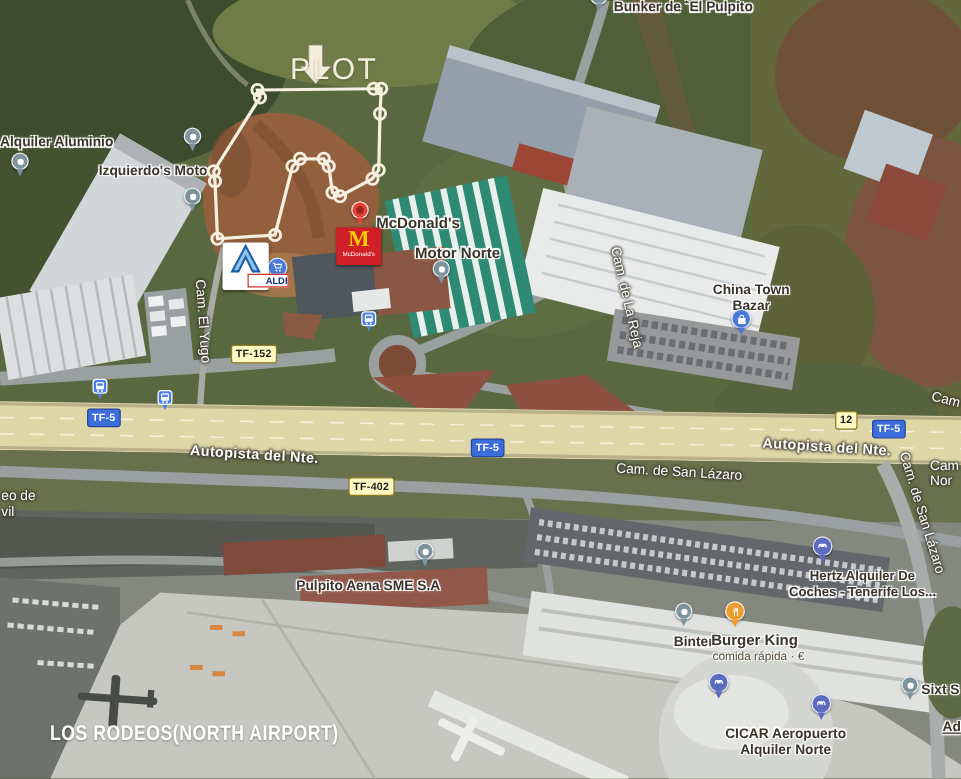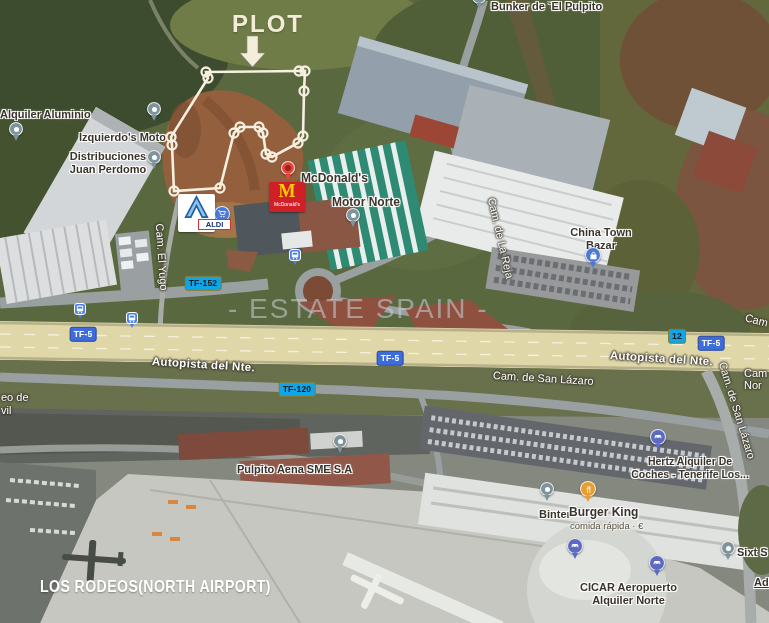--- a/index.html
+++ b/index.html
@@ -14,52 +14,52 @@
   .poi.small{font-size:10.5px;}
   .poi.center{text-align:center;}
   
   .road{font-size:11px;color:#fdfdfa;line-height:12px;
         text-shadow:0 1px 2px rgba(62,58,48,.95),0 -1px 2px rgba(62,58,48,.85),
                     1px 0 2px rgba(62,58,48,.85),-1px 0 2px rgba(62,58,48,.85);}
   .road.bold{font-weight:bold;font-size:11.5px;letter-spacing:.3px;}
   
   .badge{position:absolute;transform:translate(-50%,-50%);font-weight:bold;font-size:8.5px;
          line-height:1;padding:2px 3px;border-radius:2.5px;letter-spacing:.2px;}
-  .badge.y{background:#0ea5e9;color:#1c1c1c;border:1px solid #8e7a20;}
+  .badge.y{background:#fef9c3;color:#1c1c1c;border:1px solid #8e7a20;}
   .badge.b{background:#3c6ddb;color:#fff;border:1px solid #28479c;}
   
   .pin{position:absolute;width:16px;display:flex;flex-direction:column;align-items:center;z-index:6;}
   .pin-head{width:14px;height:14px;border-radius:50%;display:flex;align-items:center;justify-content:center;
             box-shadow:0 1px 2px rgba(0,0,0,.45);border:1px solid rgba(255,255,255,.85);box-sizing:border-box;}
   .pin.big .pin-head{width:16px;height:16px;}
   .pin-dot{width:5px;height:5px;background:#fff;border-radius:50%;}
   .pin-tail{width:0;height:0;border-left:3px solid transparent;border-right:3px solid transparent;
             border-top:6px solid #7e949c;margin-top:-1px;}
   
   .bus{position:absolute;z-index:5;display:flex;flex-direction:column;align-items:center;}
   .bus-box{width:12px;height:12px;background:#4a80e8;border-radius:3px;border:1px solid #fff;
            display:flex;align-items:center;justify-content:center;box-sizing:border-box;}
   .bus-tail{width:0;height:0;border-left:2.5px solid transparent;border-right:2.5px solid transparent;
             border-top:4px solid #4a80e8;}
   
   .watermark{font-size:28px;letter-spacing:2px;color:rgba(203,209,218,.55);z-index:3;font-weight:normal;}
   
-  .plot-label{font-size:24px;font-weight:bold;letter-spacing:2px;color:#f2edd9;
-              text-shadow:0 1px 2px rgba(40,40,30,.35);z-index:7;}
+  .plot-label{font-size:24px;font-weight:normal;letter-spacing:2px;color:#f2edd9;
+              text-shadow:0 1px 2px rgba(40,40,30,.35);z-index:7;margin-top:32px;}
   
   .airport-caption{font-size:17px;font-weight:bold;color:#fff;transform:scaleX(.83);
                    transform-origin:left center;text-shadow:0 1px 2px rgba(0,0,0,.35);
                    letter-spacing:.5px;z-index:7;}
   
   .aldi{position:absolute;width:37px;height:38px;background:#fff;border-radius:2px;
         box-shadow:0 1px 2px rgba(0,0,0,.4);display:flex;flex-direction:column;align-items:center;
         justify-content:flex-end;z-index:6;}
   .aldi svg{position:absolute;top:1px;left:5px;}
   .aldi-word{width:31px;margin-bottom:2px;border:1.5px solid #d0342c;color:#10337a;font-weight:bold;
-             font-size:7.5px;text-align:center;line-height:9px;background:#fff;margin-left:36px;}
+             font-size:7.5px;text-align:right;line-height:9px;background:#fff;margin-left:36px;}
   
   .mcd{position:absolute;width:36px;height:30px;background:#cf2027;border-radius:2px;
        box-shadow:0 1px 2px rgba(0,0,0,.4);display:flex;flex-direction:column;align-items:center;z-index:6;}
   .mcd-m{color:#ffce00;font-weight:bold;font-size:18px;line-height:19px;font-family:"Liberation Serif",serif;}
   .mcd-word{color:#fff;font-size:5px;line-height:6px;} .z4{z-index:4;}
 </style>
 </head>
 <body>
 
 <div class="stage">
@@ -209,21 +209,20 @@
         <rect x="62" y="556" width="64" height="6" rx="3" transform="rotate(4 94 559)"></rect>
       <rect x="88" y="540" width="7" height="42" rx="3" transform="rotate(4 91 561)"></rect>
       <rect x="118" y="552" width="5" height="14" transform="rotate(4 120 559)"></rect>
       </g>
     <g fill="#eceee9">
         <rect x="348" y="586" width="58" height="7" rx="3" transform="rotate(26 377 590)"></rect>
       <rect x="368" y="572" width="7" height="38" rx="3" transform="rotate(26 371 591)"></rect>
       </g>
   </svg>
 
-  <div class="abs watermark" style="left:228px;top:293px;">- ESTATE SPAIN -</div>
 
   <svg class="layer z4" width="769" height="623" viewBox="0 0 769 623">
     <path d="M206,72 L299,71 L305,71 L304,91 L303,136 L298,143 L272,157 L266,154 L263,133 L259,127 L240,127 L234,133 L220,188 L174,191 L172,145 L171,137 L208,78 Z" fill="none" stroke="#f5f0df" stroke-width="2.6"></path>
     <g fill="none" stroke="#f5f0df" stroke-width="2.3">
       <circle cx="206" cy="72" r="4.5"></circle>
         <circle cx="299" cy="71" r="4.5"></circle>
         <circle cx="305" cy="71" r="4.5"></circle>
       <circle cx="304" cy="91" r="4.5"></circle>
         <circle cx="303" cy="136" r="4.5"></circle>
         <circle cx="298" cy="143" r="4.5"></circle>
@@ -241,24 +240,20 @@
     </g>
     <polygon points="247,36 258,36 258,53 265,53 252.5,67 240,53 247,53" fill="#f3eedc" stroke="#8a857a" stroke-width="0.6"></polygon>
   </svg>
 
   <div class="abs plot-label" style="left:232px;top:10px;">PLOT</div>
 
   <div class="abs airport-caption" style="left:40px;top:577px;">LOS RODEOS(NORTH AIRPORT)</div>
 
   <div class="abs poi" style="left:0px;top:108px;">Alquiler Aluminio</div>
   <div class="abs poi" style="left:79px;top:131px;">Izquierdo's Moto</div>
-  <div class="abs poi center" style="left:58px;top:150px;width:100px;">
-    <div>Distribuciones</div>
-    <div>Juan Perdomo</div>
-  </div>
   <div class="abs poi" style="left:301px;top:172px;font-size:12px;">McDonald's</div>
   <div class="abs poi" style="left:332px;top:196px;font-size:12px;">Motor Norte</div>
   <div class="abs poi center" style="left:563px;top:226px;width:76px;">
     <div>China Town</div>
     <div>Bazar</div>
   </div>
   <div class="abs poi" style="left:491px;top:0px;">Bunker de `El Pulpito</div>
   <div class="abs poi" style="left:237px;top:463px;">Pulpito Aena SME S.A</div>
   <div class="abs poi center small" style="left:605px;top:455px;width:170px;">
     <div>Hertz Alquiler De</div>
@@ -285,21 +280,21 @@
     <div>Cam</div>
     <div>Nor</div>
   </div>
   <div class="abs road" style="left:1px;top:391px;text-align:center;">eo de</div>
   <div class="abs road" style="left:1px;top:404px;">vil</div>
 
   <div class="badge y" style="left:203px;top:283px;">TF-152</div>
   <div class="badge b" style="left:83px;top:334px;">TF-5</div>
   <div class="badge b" style="left:390px;top:358px;">TF-5</div>
   <div class="badge b" style="left:711px;top:343px;">TF-5</div>
-  <div class="badge y" style="left:297px;top:389px;">TF-120</div>
+  <div class="badge y" style="left:297px;top:389px;">TF-402</div>
   <div class="badge y" style="left:677px;top:336px;">12</div>
 
   <div class="pin" style="left:8px;top:122px;">
     <div class="pin-head" style="background:#7e949c;">
         <span class="pin-dot"></span>
       </div>
       <div class="pin-tail"></div>
     </div>
   <div class="pin" style="left:146px;top:102px;">
     <div class="pin-head" style="background:#7e949c;">

